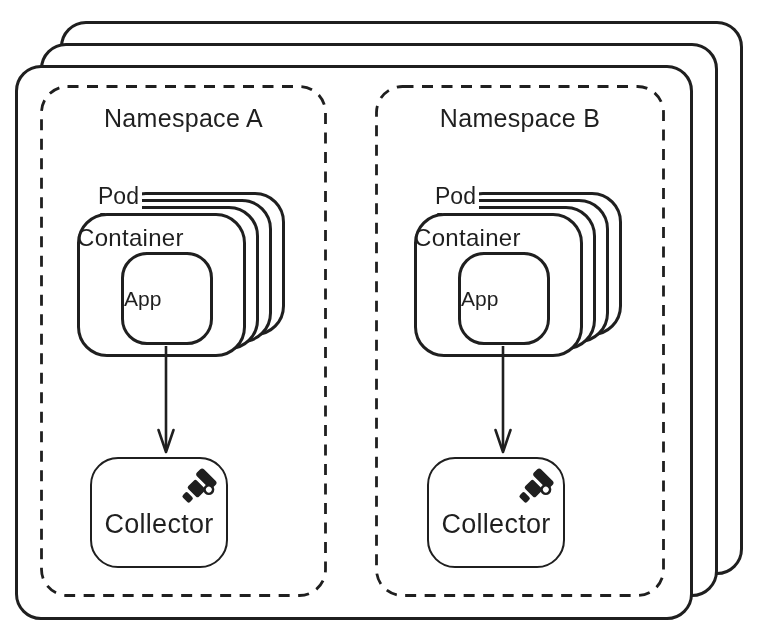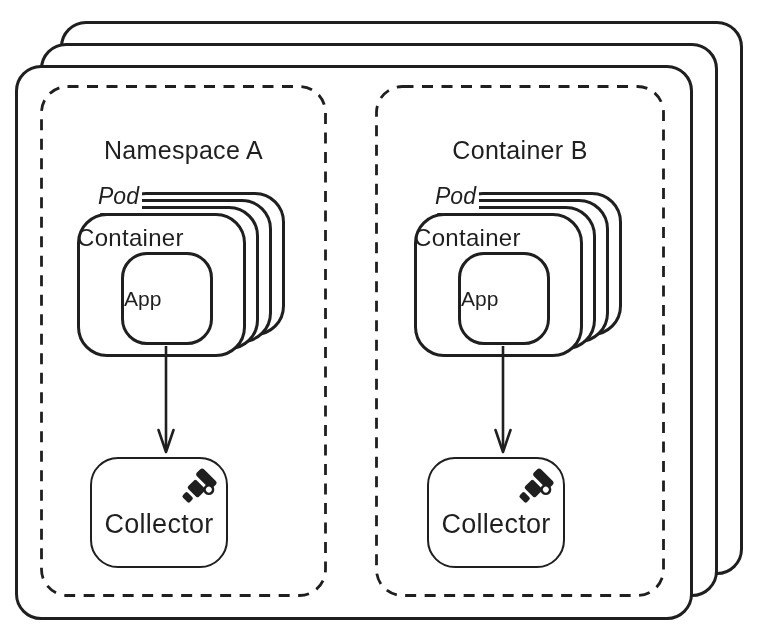--- a/index.html
+++ b/index.html
@@ -16,30 +16,30 @@
     position:absolute;left:30px;top:0;width:112px;height:64px;z-index:4;background:#ffffff;
     font-size:37px;line-height:1;padding:11px 0 0 10px;box-sizing:border-box;letter-spacing:0.5px;
   }
   
   .namespace{position:absolute;top:85px;height:512px;z-index:5;}
   .ns-a{left:40px;width:287px;}
   .ns-b{left:375px;width:290px;}
   .namespace svg{position:absolute;left:0;top:0;}
   .ns-label{
     position:absolute;left:0;right:0;top:21px;text-align:center;
-    font-size:25px;line-height:1;letter-spacing:0.3px;margin-top:32px;
+    font-size:25px;line-height:1;letter-spacing:0.3px;
   }
   
   .pod-layer{width:169px;height:144px;border-radius:30px;}
   .z6{z-index:6;}.z7{z-index:7;}.z8{z-index:8;}
   .p-a3{left:116px;top:192px;} .p-a2{left:103px;top:199px;} .p-a1{left:90px;top:206px;} .p-a0{left:77px;top:213px;}
   .p-b3{left:453px;top:192px;} .p-b2{left:440px;top:199px;} .p-b1{left:427px;top:206px;} .p-b0{left:414px;top:213px;}
   .pod-label{
     position:absolute;top:184px;height:29px;z-index:9;background:#ffffff;
-    font-size:23px;line-height:1;padding:1px 4px 0 8px;box-sizing:border-box;font-style:italic;
+    font-size:23px;line-height:1;padding:1px 4px 0 8px;box-sizing:border-box;
   }
   .pod-label-a{left:90px;width:52px;}
   .pod-label-b{left:427px;width:52px;}
   .container-label{
     position:absolute;top:226px;width:169px;text-align:left;z-index:9;
     font-size:24px;line-height:1;letter-spacing:0.3px;
   }
   .container-label-a{left:77px;}
   .container-label-b{left:414px;}
   
@@ -73,21 +73,21 @@
     <svg width="287" height="512">
       <rect x="1.5" y="1.5" width="284" height="509" rx="26" fill="none" stroke="#1f1f1f" stroke-width="2.8" stroke-dasharray="11 8.5"></rect>
     </svg>
     <div class="ns-label">Namespace A</div>
   </div>
 
   <div class="namespace ns-b">
     <svg width="290" height="512">
       <rect x="1.5" y="1.5" width="287" height="509" rx="26" fill="none" stroke="#1f1f1f" stroke-width="2.8" stroke-dasharray="11 8.5"></rect>
     </svg>
-    <div class="ns-label">Container B</div>
+    <div class="ns-label">Namespace B</div>
   </div>
 
   <div class="box pod-layer z6 p-a3"></div>
   <div class="box pod-layer z6 p-a2"></div>
   <div class="box pod-layer z7 p-a1"></div>
   <div class="box pod-layer z8 p-a0"></div>
   <div class="pod-label pod-label-a">Pod</div>
   <div class="container-label container-label-a">Container</div>
   <div class="box app app-a">
     <span>App</span>

